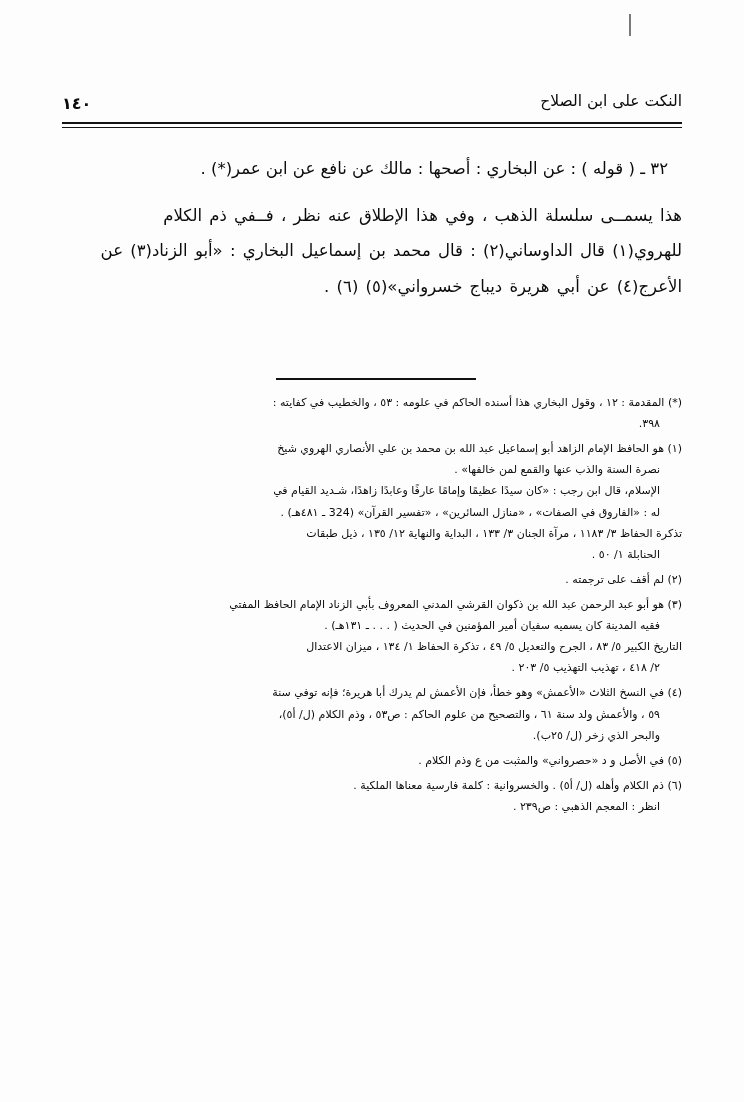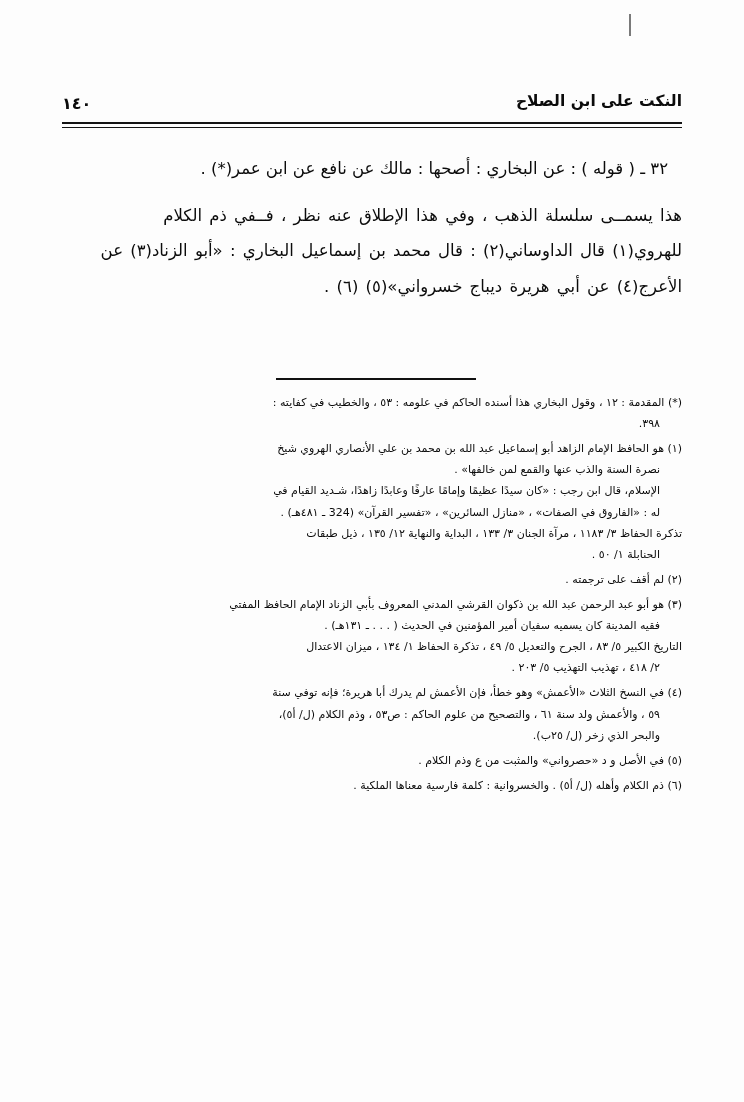--- a/index.html
+++ b/index.html
@@ -33,21 +33,21 @@
     top: 92px;
     right: 62px;
     left: 62px;
     height: 36px;
   }
   .header-title {
     position: absolute;
     right: 0;
     top: 0;
     font-size: 15.5px;
-    font-weight: bold;
+    font-weight: normal;
     letter-spacing: 0px;
     white-space: nowrap;
   }
   .header-page {
     position: absolute;
     left: 0;
     top: 2px;
     font-size: 16px;
     font-weight: bold;
     letter-spacing: 1px;
@@ -181,17 +181,18 @@
       <span class="fn-line fn-indent">٥٩ ، والأعمش ولد سنة ٦١ ، والتصحيح من علوم الحاكم : ص٥٣ ، وذم الكلام (ل/ أ٥)،</span>
       <span class="fn-line fn-indent">والبحر الذي زخر (ل/ ٢٥ب).</span>
     </div>
 
     <div class="fn">
       <span class="fn-line">(٥) في الأصل و د «حصرواني» والمثبت من ع وذم الكلام .</span>
     </div>
 
     <div class="fn">
       <span class="fn-line">(٦) ذم الكلام وأهله (ل/ أ٥) . والخسروانية : كلمة فارسية معناها الملكية .</span>
+      <span class="fn-line fn-indent">انظر : المعجم الذهبي : ص٢٣٩ .</span>
     </div>
 
   </div>
 
 </div>
 
 </body></html>

